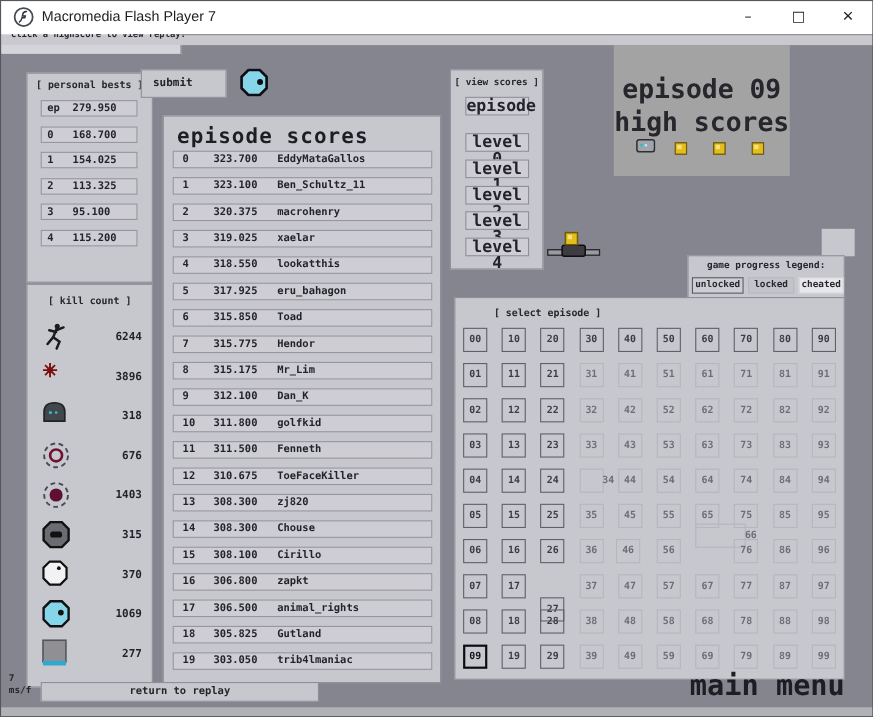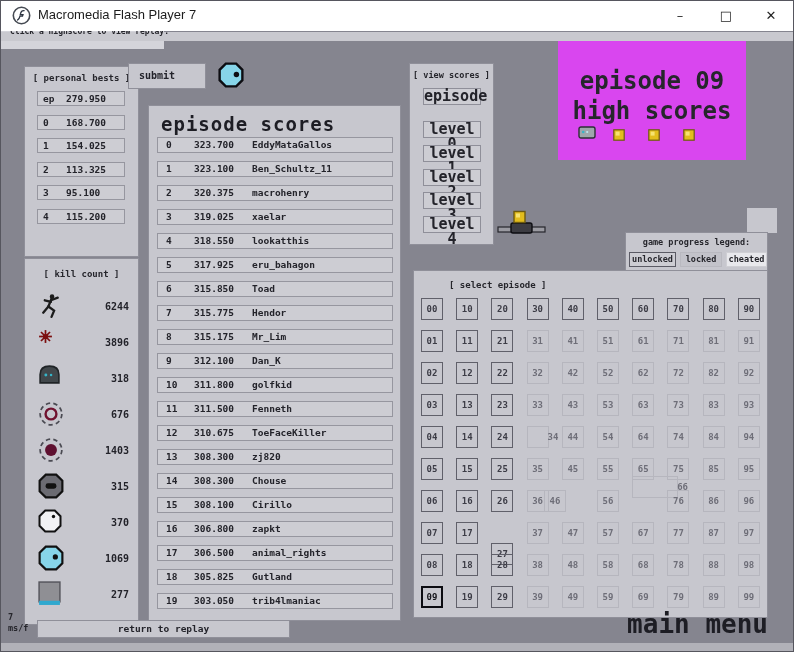--- a/index.html
+++ b/index.html
@@ -36,21 +36,21 @@
   
   #episode-scores{left:148px;top:105px;width:253px;height:516px;}
   #episode-scores .big{position:absolute;left:12px;top:7px;font-size:19px;font-weight:bold;letter-spacing:1px;color:#1d1d24;}
   .sc-row{position:absolute;left:8px;width:236px;height:16px;background:#cdcdd3;border:1px solid #96969f;box-sizing:border-box;font-size:9.5px;font-weight:bold;line-height:13px;cursor:pointer;}
   .sc-row .rk{position:absolute;left:8px;} .sc-row .sc{position:absolute;left:36px;} .sc-row .nm{position:absolute;left:94px;}
   
   #view-scores{left:409px;top:63px;width:85px;height:182px;}
   #view-scores .panel-title{top:6px;font-size:8.5px;}
   .vs-btn{position:absolute;left:13px;width:58px;height:17px;background:#cdcdd3;border:1px solid #8f8f99;box-sizing:border-box;text-align:center;font-size:15px;font-weight:bold;line-height:15px;cursor:pointer;}
   
-  #hs-header{left:558px;top:41px;width:188px;height:119px;background:#d946ef;border:none;}
+  #hs-header{left:558px;top:41px;width:160px;height:119px;background:#a3a3a3;border:none;}
   #hs-header .t1,#hs-header .t2{position:absolute;width:100%;text-align:center;font-size:24px;font-weight:bold;color:#26262c;letter-spacing:0px;}
   #hs-header .t1{top:26px;} #hs-header .t2{top:56px;}
   .hdr-icon{position:absolute;top:87px;}
   
   #msg-box{left:583px;top:138px;width:163px;height:48px;background:#d4d4da;border:1px solid #84848e;z-index:5;}
   #msg-box .m1,#msg-box .m2{position:absolute;left:10px;font-size:8px;font-weight:bold;color:#26262c;white-space:nowrap;}
   #msg-box .m1{top:10px;} #msg-box .m2{top:27px;}
   
   #legend-tab{position:absolute;left:747px;top:208px;width:30px;height:25px;background:#c7c7ce;}
   #legend{left:625px;top:232px;width:143px;height:40px;}
@@ -458,21 +458,21 @@
       <div class="ep-cell lck" style="left: 147.8px; top: 187px;">45</div>
       <div class="ep-cell lck" style="left: 183px; top: 187px;">55</div>
       <div class="ep-cell lck" style="left: 218.2px; top: 187px;">65</div>
       <div class="ep-cell lck" style="left: 253.4px; top: 187px;">75</div>
       <div class="ep-cell lck" style="left: 288.6px; top: 187px;">85</div>
       <div class="ep-cell lck" style="left: 323.8px; top: 187px;">95</div>
       <div class="ep-cell unl" style="left: 7px; top: 219px;">06</div>
       <div class="ep-cell unl" style="left: 42.2px; top: 219px;">16</div>
       <div class="ep-cell unl" style="left: 77.4px; top: 219px;">26</div>
       <div class="ep-cell lck" style="left: 112.6px; top: 219px;">36</div>
-      <div class="ep-cell lck" style="left: 130px; top: 219px;">46</div>
+      <div class="ep-cell lck" style="left: 146px; top: 219px;">46</div>
       <div class="ep-cell lck" style="left: 183px; top: 219px;">56</div>
       <div class="ep-cell lck" style="left: 218.2px; top: 205px; padding-left: 44px;">66</div>
       <div class="ep-cell lck" style="left: 253.4px; top: 219px;">76</div>
       <div class="ep-cell lck" style="left: 288.6px; top: 219px;">86</div>
       <div class="ep-cell lck" style="left: 323.8px; top: 219px;">96</div>
       <div class="ep-cell unl" style="left: 7px; top: 251px;">07</div>
       <div class="ep-cell unl" style="left: 42.2px; top: 251px;">17</div>
       <div class="ep-cell unl" style="left: 77.4px; top: 251px; margin-top: 21px;">27</div>
       <div class="ep-cell lck" style="left: 112.6px; top: 251px;">37</div>
       <div class="ep-cell lck" style="left: 147.8px; top: 251px;">47</div>

